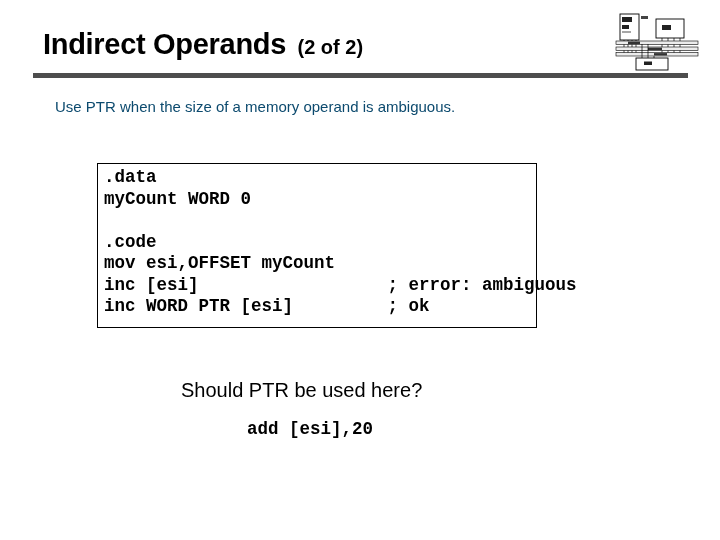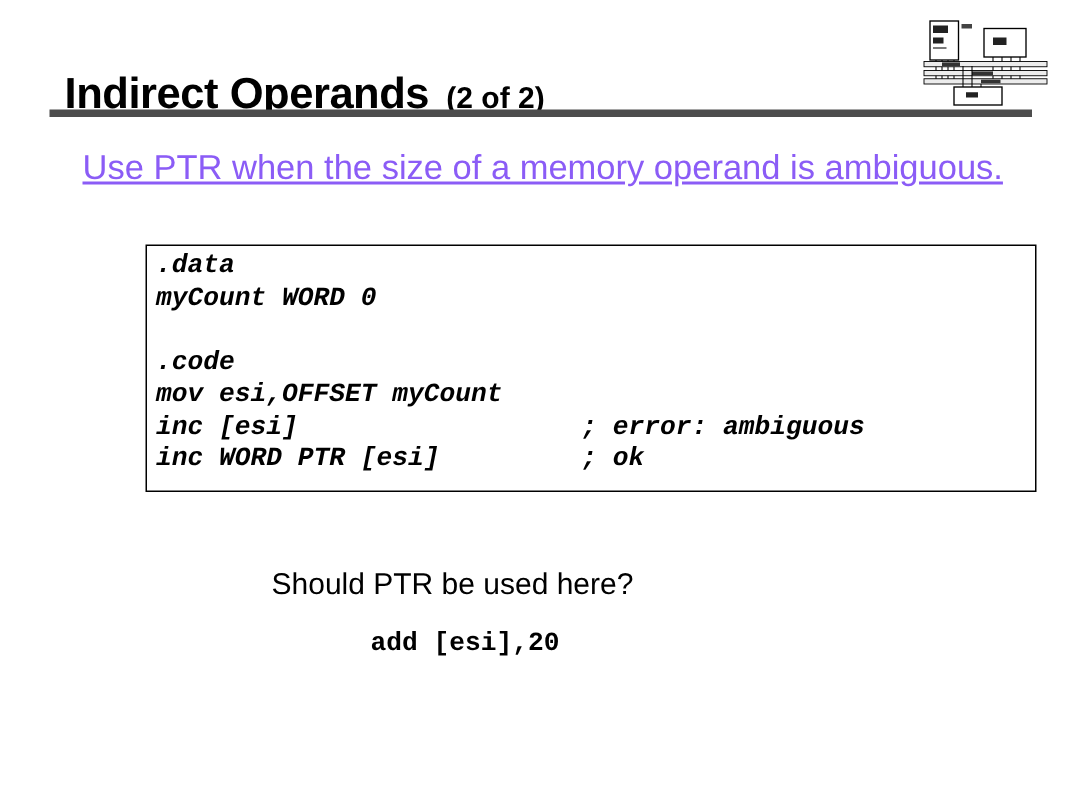--- a/index.html
+++ b/index.html
@@ -11,21 +11,20 @@
     color: #000000;
     overflow: hidden;
   }
   .slide { position: absolute; inset: 0; }
 
   .title-row {
     position: absolute;
     left: 43px;
     top: 28px;
     white-space: nowrap;
-    margin-top: 19px;
   }
   .title-main {
     font-size: 29px;
     font-weight: bold;
     letter-spacing: -0.3px;
     color: #000000;
   }
   .title-suffix {
     font-size: 20px;
     font-weight: bold;
@@ -47,36 +46,34 @@
     left: 614px;
     top: 10px;
     width: 88px;
     height: 62px;
   }
 
   .subtitle {
     position: absolute;
     left: 55px;
     top: 98px;
-    font-size: 23px;
-    color: #8b5cf6;
+    font-size: 15px;
+    color: #0c4a6e;
     white-space: nowrap;
-    text-decoration: underline;
   }
 
   .code-box {
     position: absolute;
     left: 97px;
     top: 163px;
-    width: 594px;
+    width: 440px;
     height: 165px;
     border: 1.5px solid #000000;
     background: #ffffff;
     padding: 3px 0 0 6px;
-    font-style: italic;
   }
   .code-box pre,
   .code-inline {
     font-family: "Liberation Mono", "DejaVu Sans Mono", monospace;
     font-weight: bold;
     font-size: 17.5px;
     line-height: 21.5px;
     color: #000000;
     white-space: pre;
   }

